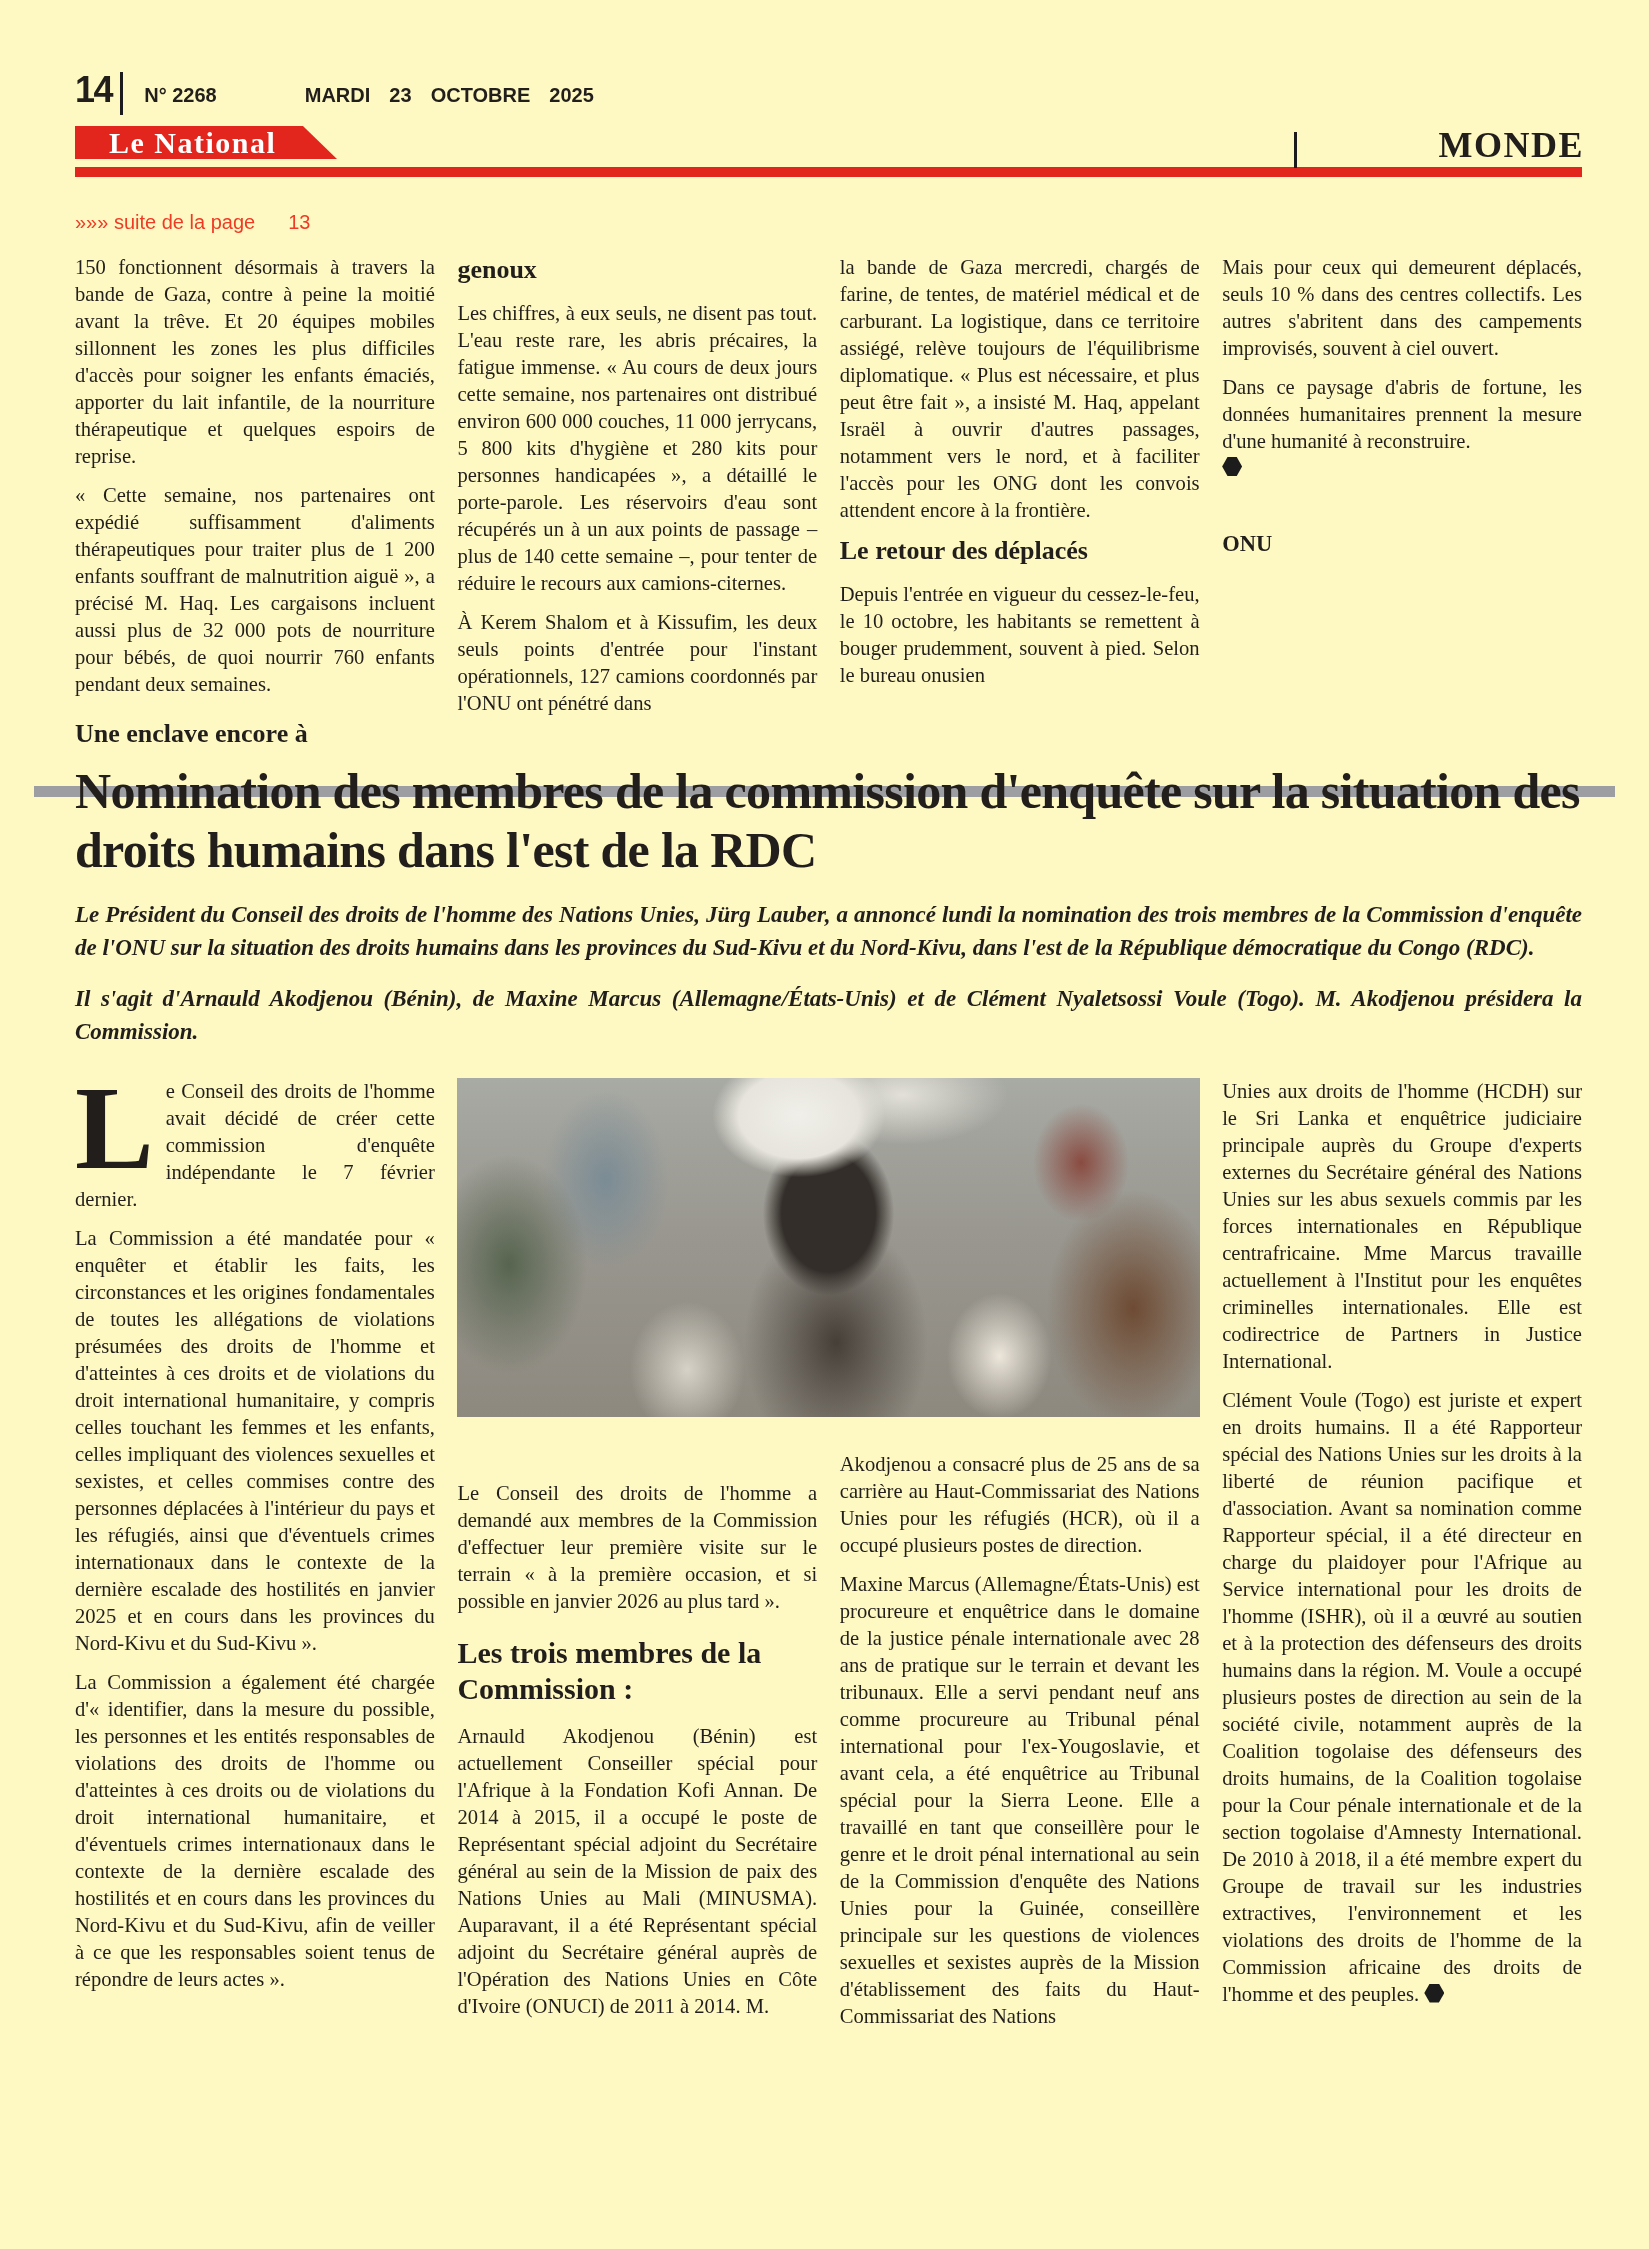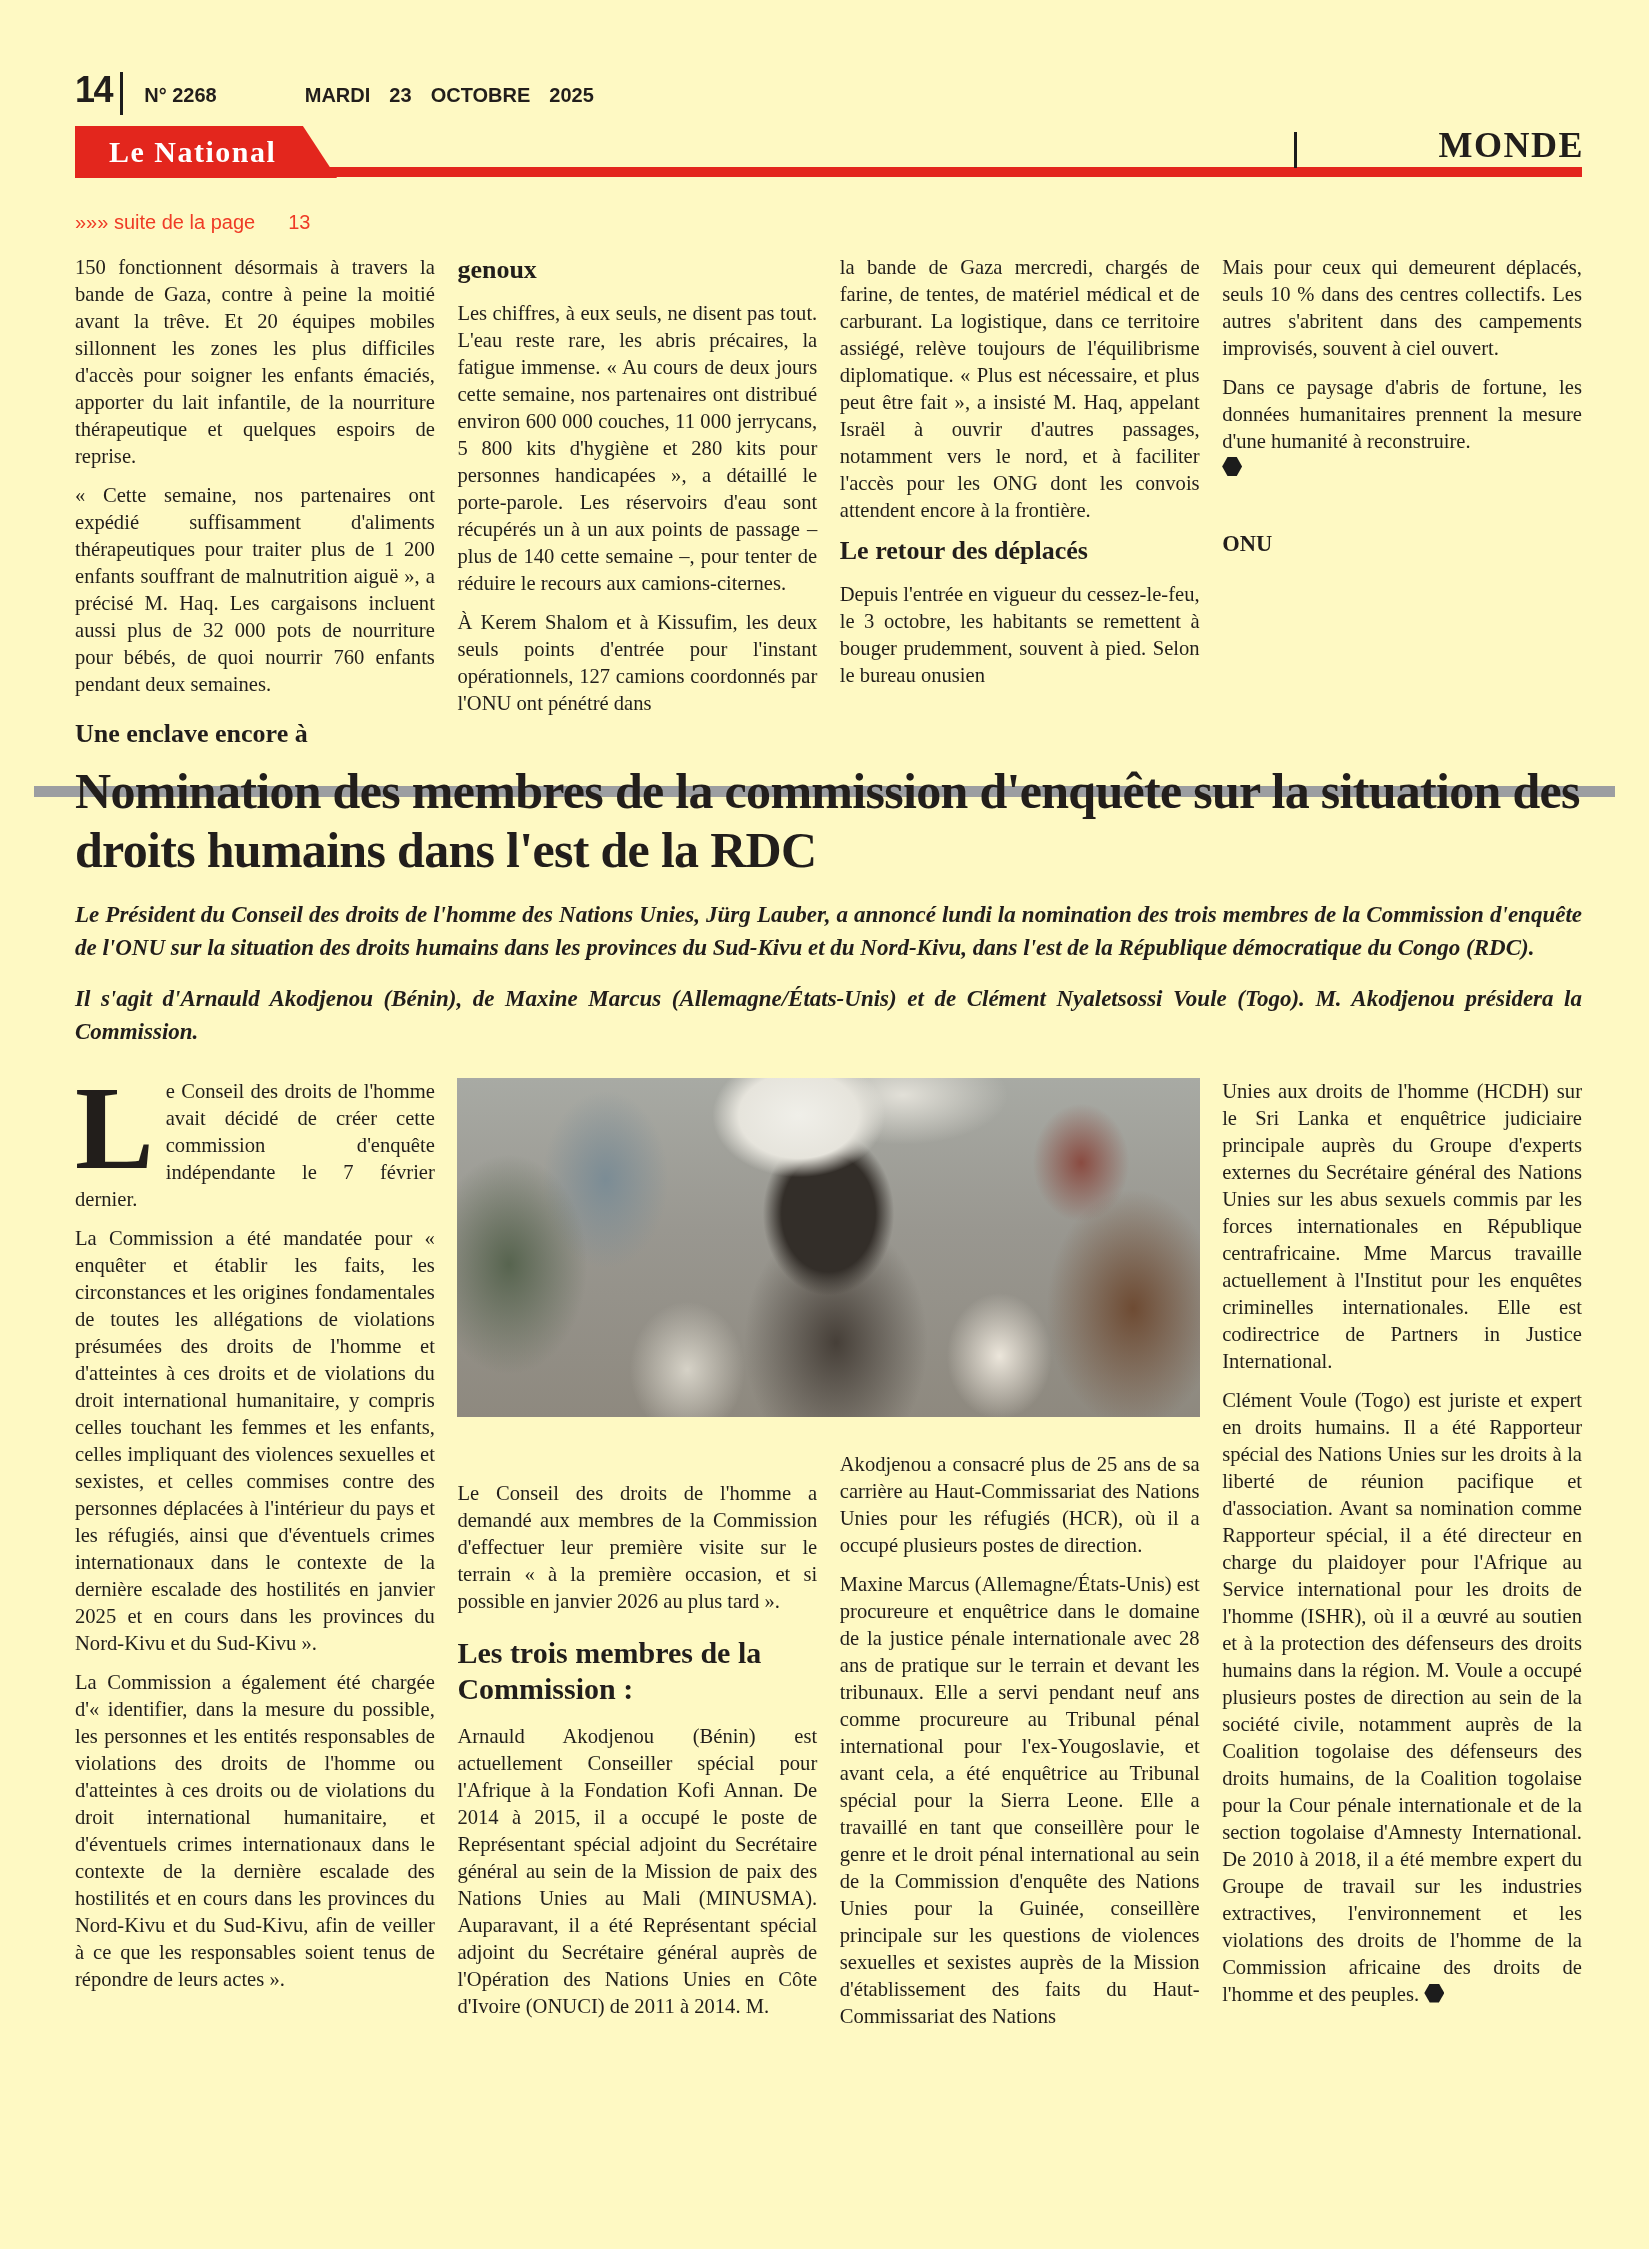--- a/index.html
+++ b/index.html
@@ -22,21 +22,21 @@
     position:absolute;top:72px;left:75px;
     display:flex;align-items:flex-start;
     font-family:"Liberation Sans",sans-serif;font-weight:bold;
   }
   .page-number{font-size:36px;line-height:1;letter-spacing:-1.5px;}
   .header-bar{width:3.7px;height:43px;background:#1c1c1c;margin-left:7.5px;}
   .issue{font-size:20px;margin:12px 0 0 21px;}
   .date{font-size:20px;margin:12px 0 0 88px;word-spacing:13.5px;}
   .redline{position:absolute;top:167px;left:75px;width:1507px;height:9.7px;background:var(--red);}
   .banner{
-    position:absolute;top:126px;left:75px;width:262px;height:52px;
+    position:absolute;top:126px;left:75px;width:262px;height:33px;
     background:var(--red);
     clip-path:polygon(0 0,87% 0,100% 100%,0 100%);
     display:flex;align-items:center;
   }
   .masthead{color:#ffffff;font-size:30px;font-weight:bold;letter-spacing:1.5px;margin-left:34px;}
   .section-sep{position:absolute;top:132px;left:1294px;width:3px;height:36px;background:#1c1c1c;}
   .section-name{position:absolute;top:124px;right:66px;font-size:36px;font-weight:bold;letter-spacing:1.5px;margin-left:35px;}
   
   .top-section{position:absolute;top:211px;left:75px;width:1507px;height:568px;}
   .cont-note{font-family:"Liberation Sans",sans-serif;font-size:20px;color:var(--note-red);}
@@ -124,21 +124,21 @@
         <h3 class="sub sub-col1">Une enclave encore à</h3>
       </div>
       <div>
         <h3 class="sub sub-col2">genoux</h3>
         <p class="body">Les chiffres, à eux seuls, ne disent pas tout. L'eau reste rare, les abris précaires, la fatigue immense. « Au cours de deux jours cette semaine, nos partenaires ont distribué environ 600 000 couches, 11 000 jerrycans, 5 800 kits d'hygiène et 280 kits pour personnes handicapées », a détaillé le porte-parole. Les réservoirs d'eau sont récupérés un à un aux points de passage – plus de 140 cette semaine –, pour tenter de réduire le recours aux camions-citernes.</p>
         <p class="body">À Kerem Shalom et à Kissufim, les deux seuls points d'entrée pour l'instant opérationnels, 127 camions coordonnés par l'ONU ont pénétré dans</p>
       </div>
       <div>
         <p class="body">la bande de Gaza mercredi, chargés de farine, de tentes, de matériel médical et de carburant. La logistique, dans ce territoire assiégé, relève toujours de l'équilibrisme diplomatique. « Plus est nécessaire, et plus peut être fait », a insisté M. Haq, appelant Israël à ouvrir d'autres passages, notamment vers le nord, et à faciliter l'accès pour les ONG dont les convois attendent encore à la frontière.</p>
         <h3 class="sub sub-col3">Le retour des déplacés</h3>
-        <p class="body">Depuis l'entrée en vigueur du cessez-le-feu, le 3 octobre, les habitants se remettent à bouger prudemment, souvent à pied. Selon le bureau onusien</p>
+        <p class="body">Depuis l'entrée en vigueur du cessez-le-feu, le 10 octobre, les habitants se remettent à bouger prudemment, souvent à pied. Selon le bureau onusien</p>
       </div>
       <div>
         <p class="body">Mais pour ceux qui demeurent déplacés, seuls 10 % dans des centres collectifs. Les autres s'abritent dans des campements improvisés, souvent à ciel ouvert.</p>
         <p class="body"><span>Dans ce paysage d'abris de fortune, les données humanitaires prennent la mesure d'une humanité à reconstruire.</span><br><span class="endmark"></span></p>
         <div class="byline">ONU</div>
       </div>
     </div>
   </div>
 
   <div class="divider"></div>

